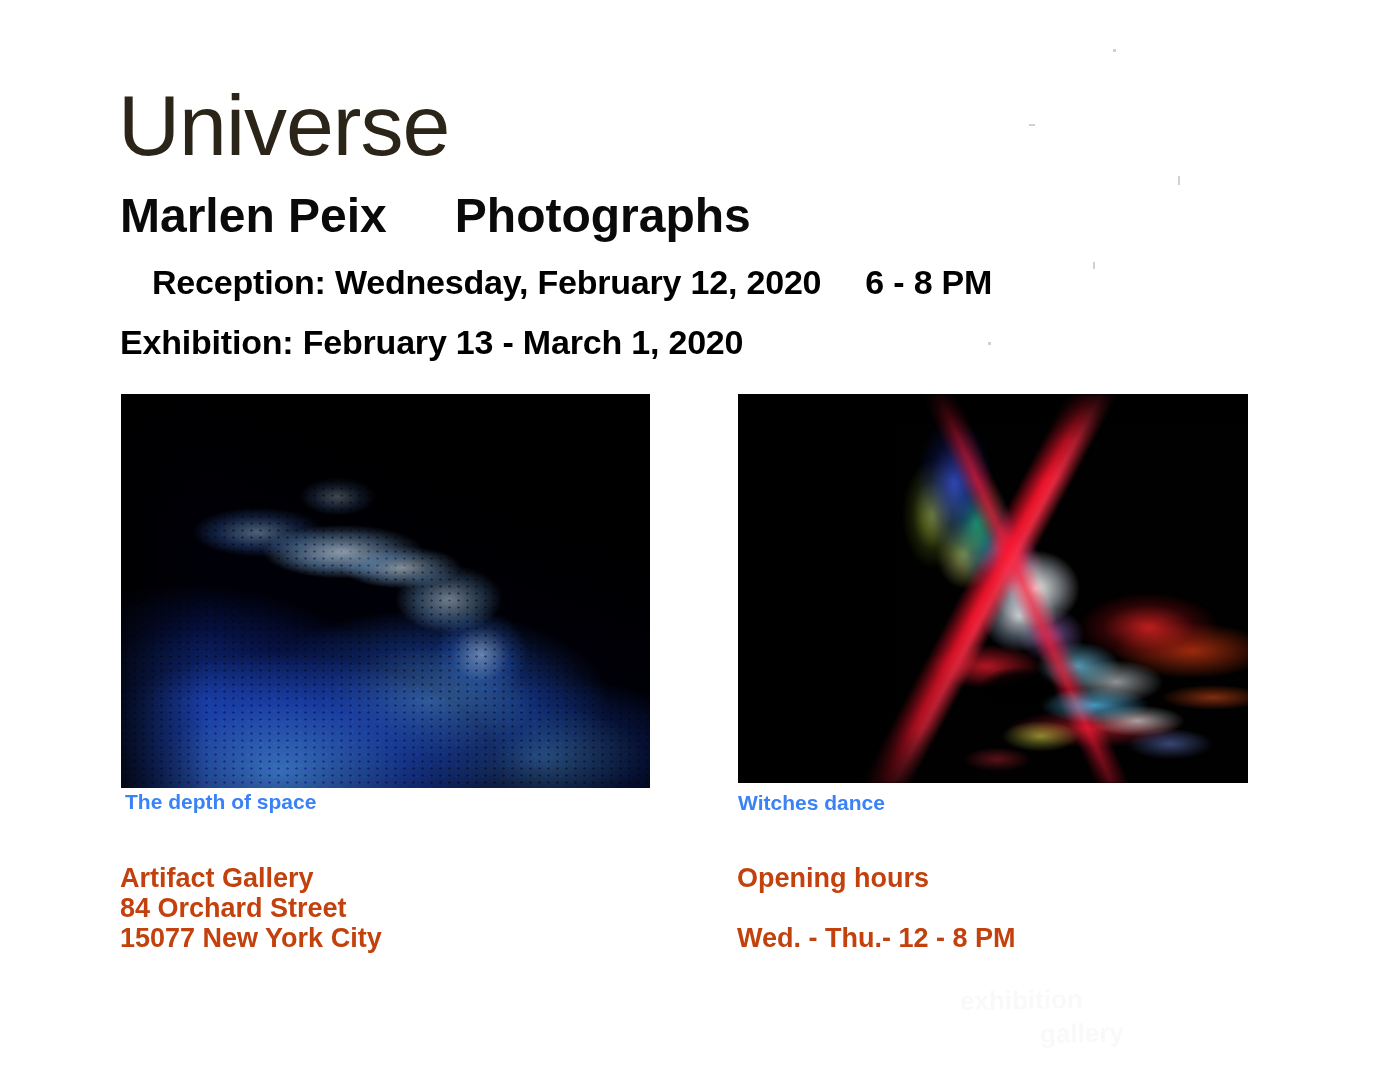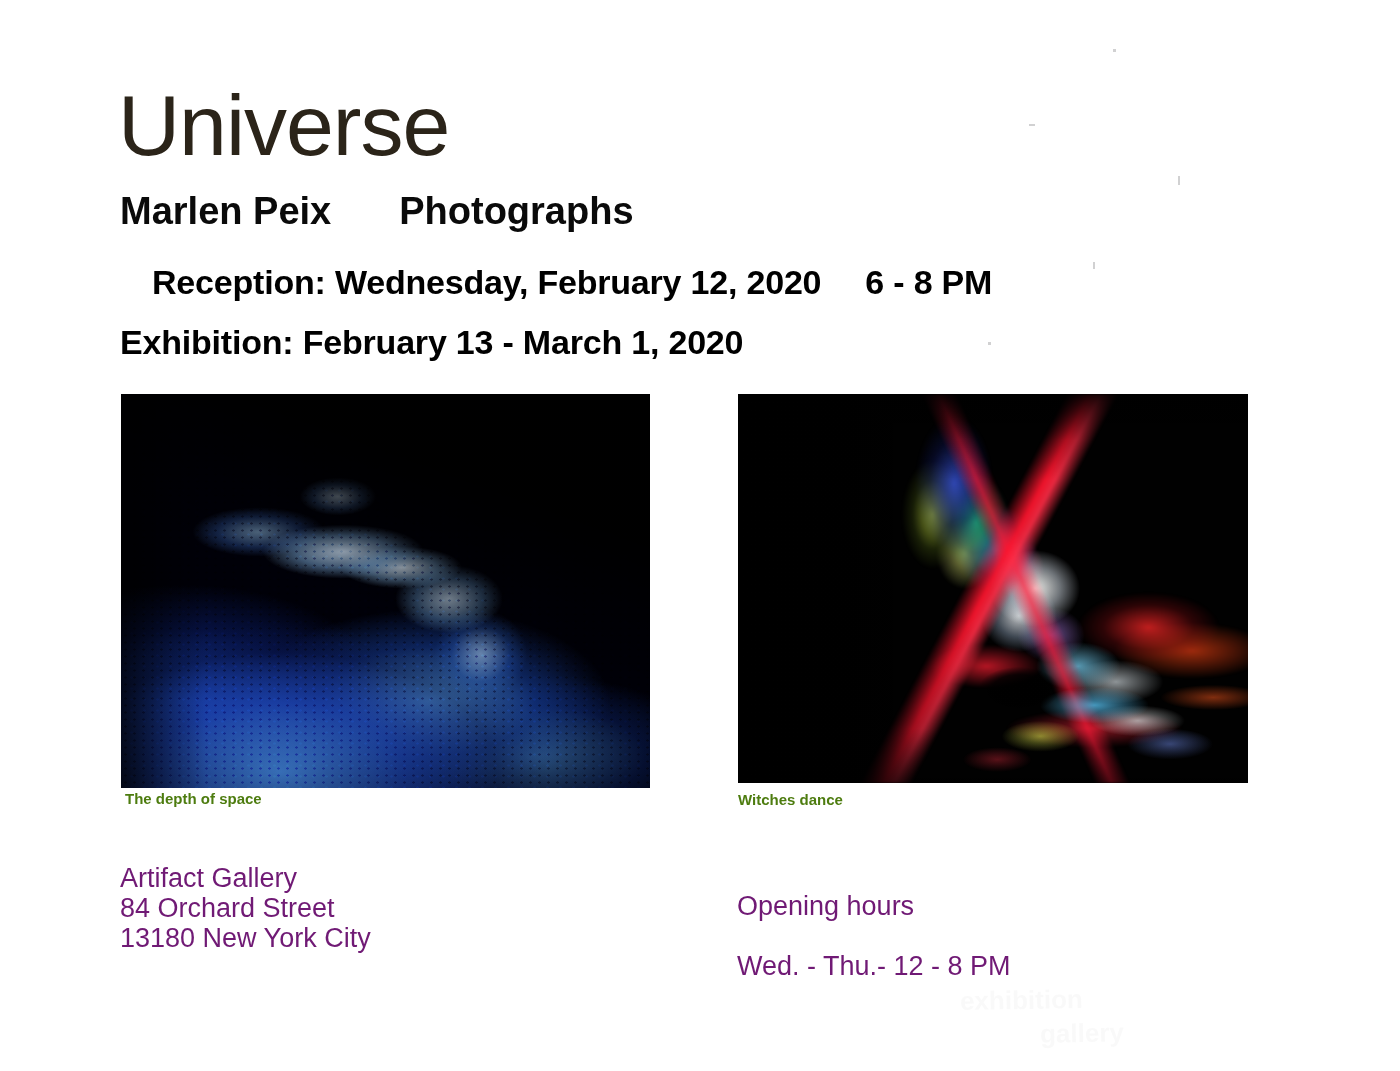--- a/index.html
+++ b/index.html
@@ -25,21 +25,21 @@
     line-height: 1;
     font-weight: 400;
     color: #2b2419;
     letter-spacing: -1px;
     white-space: nowrap;
   }
   .byline {
     position: absolute;
     left: 120px;
     top: 192px;
-    font-size: 38px;
+    font-size: 48px;
     line-height: 1;
     font-weight: 700;
     color: #0a0a0a;
     white-space: nowrap;
   }
   .byline .gap {
     display: inline-block;
     width: 68px;
   }
 
@@ -166,39 +166,39 @@
   .wd-vignette {
     background:
       linear-gradient(to right, rgba(0,0,0,0.97) 0%, rgba(0,0,0,0.9) 20%, rgba(0,0,0,0.25) 34%, rgba(0,0,0,0) 44%),
       linear-gradient(to bottom, rgba(0,0,0,0.9) 0%, rgba(0,0,0,0.25) 12%, rgba(0,0,0,0) 22%),
       linear-gradient(to top, rgba(0,0,0,0.55) 0%, rgba(0,0,0,0) 14%);
   }
 
   
   .caption {
     position: absolute;
-    font-size: 15px;
-    font-weight: 700;
-    color: #4d7c0f;
+    font-size: 21px;
+    font-weight: 700;
+    color: #3b82f6;
     white-space: nowrap;
   }
   .caption-left { left: 125px; top: 790px; }
   .caption-right { left: 738px; top: 791px; }
 
   
   .footer-block {
     position: absolute;
     font-size: 27px;
     line-height: 30px;
-    font-weight: 400;
-    color: #701a75;
+    font-weight: 700;
+    color: #c2410c;
     white-space: nowrap;
   }
   .footer-left { left: 120px; top: 863px; }
-  .footer-right { left: 737px; top: 863px; margin-top: 28px; }
+  .footer-right { left: 737px; top: 863px; }
   .footer-right .hours-spacer { height: 30px; }
 
   
   .ghost {
     position: absolute;
     color: rgba(140,140,150,0.055);
     font-size: 26px;
     font-weight: 700;
     white-space: nowrap;
     pointer-events: none;
@@ -244,21 +244,21 @@
     <div class="layer wd-dark-object"></div>
     <div class="layer wd-vignette"></div>
   </div>
 
   <div class="caption caption-left">The depth of space</div>
   <div class="caption caption-right">Witches dance</div>
 
   <div class="footer-block footer-left">
     <div>Artifact Gallery</div>
     <div>84 Orchard Street</div>
-    <div>13180 New York City</div>
+    <div>15077 New York City</div>
   </div>
 
   <div class="footer-block footer-right">
     <div>Opening hours</div>
     <div class="hours-spacer"></div>
     <div>Wed. - Thu.-  12 - 8 PM</div>
   </div>
 
   <div class="ghost ghost-a">exhibition</div>
   <div class="ghost ghost-b">gallery</div>

